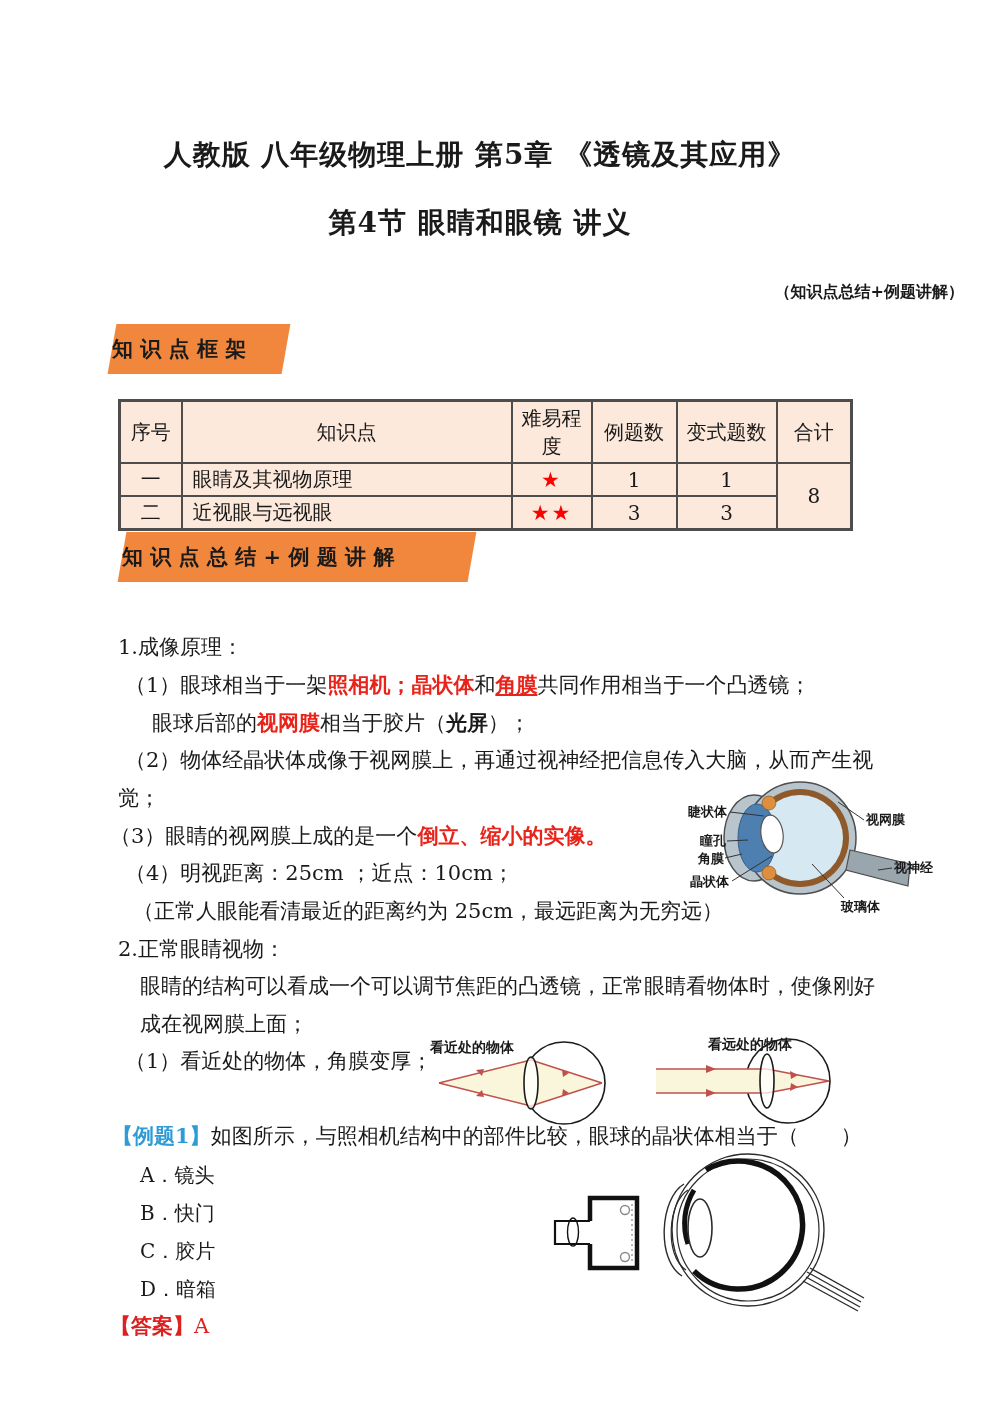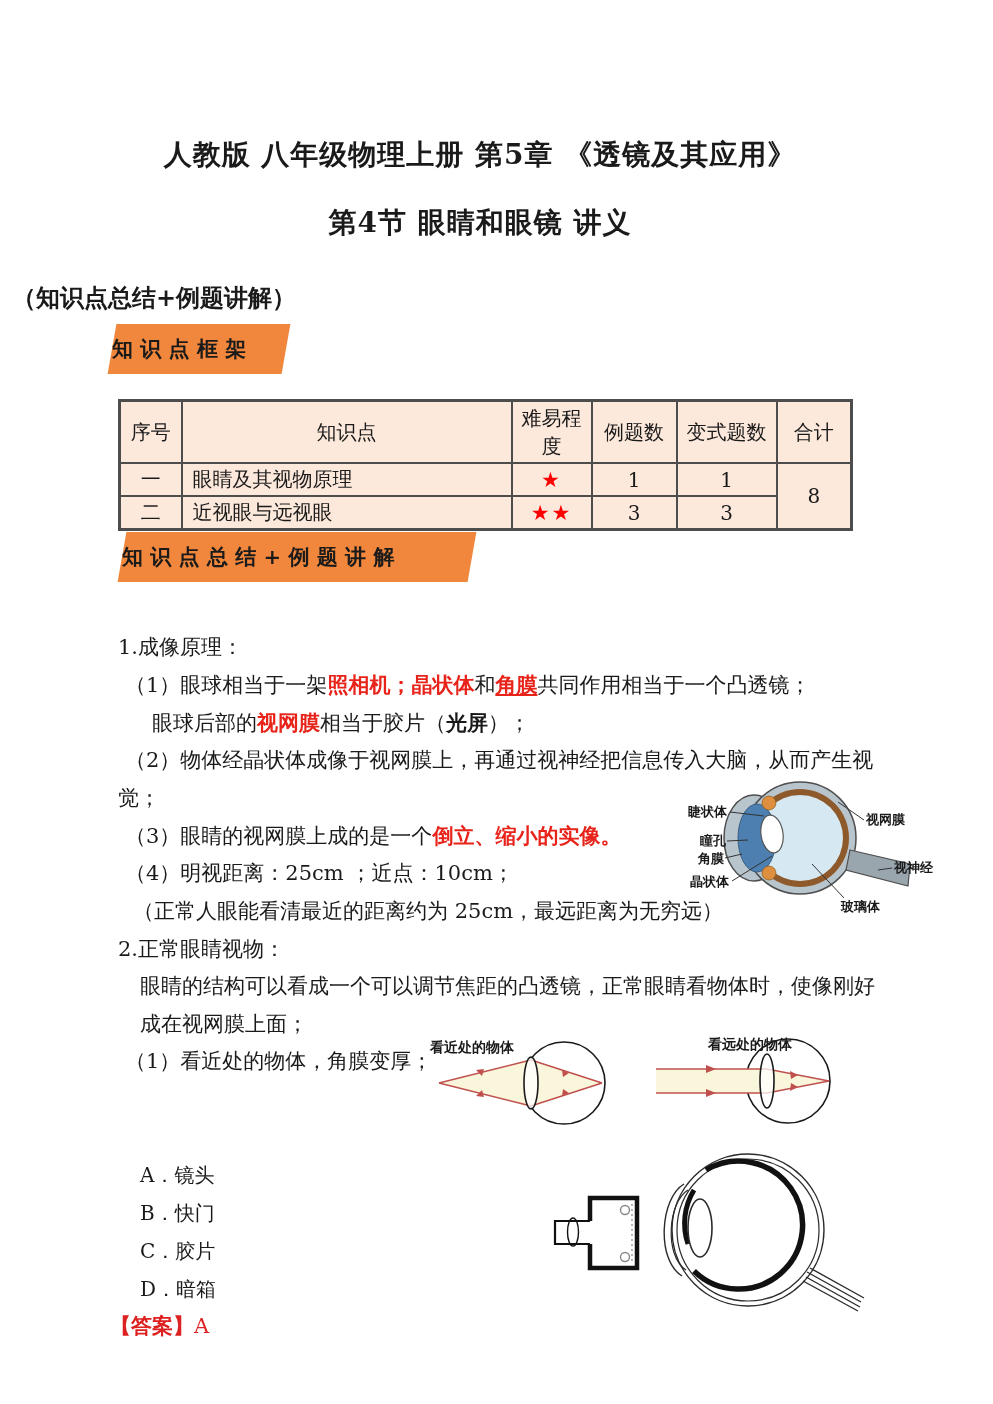--- a/index.html
+++ b/index.html
@@ -2,21 +2,21 @@
 <html><head>
 <meta charset="utf-8">
 <style>
   * { margin: 0; padding: 0; box-sizing: border-box; }
   html,body { background: #ffffff; }
   body { font-family: "DejaVu Serif", "Liberation Serif", serif; color: #1a1a1a; }
   .page { position: relative; width: 993px; height: 1404px; background: #fff; overflow: hidden; margin-top: 36px; }
 
   .abs { position: absolute; }
   .doc-title { left: 0; width: 960px; text-align: center; font-size: 28px; font-weight: bold; letter-spacing: 1px; }
-  .doc-subtitle { left: 12px; width: 960px; text-align: left; font-size: 24px; font-weight: bold; }
+  .doc-subtitle { left: 4px; width: 960px; text-align: right; font-size: 16px; font-weight: bold; }
 
   .banner { height: 50px; }
   .banner-bg { position: absolute; inset: 0; background: #F0873C; transform: skewX(-10deg); }
   .banner-label { position: relative; z-index: 1; display: block; text-align: left; line-height: 50px;
                   font-size: 21px; font-weight: bold; color: #1a1a1a; white-space: nowrap; }
 
   table.kp { border-collapse: collapse; background: #FCE9DB; table-layout: fixed; }
   table.kp td, table.kp th { border: 2px solid #4d4d4d; font-size: 20px; font-weight: normal;
                              text-align: center; vertical-align: middle; padding: 2px; }
   table.kp { border: 3px solid #4d4d4d; }
@@ -92,31 +92,34 @@
   <div class="abs body-line" style="left:118px; top:597px;">1.成像原理：</div>
 
   <div class="abs body-line" style="left:125px; top:635px;">
     <span>（1）眼球相当于一架</span><span class="red">照相机；</span><span class="red">晶状体</span><span>和</span><span class="red-u">角膜</span><span>共同作用相当于一个凸透镜；</span>
   </div>
   <div class="abs body-line" style="left:152px; top:673px;">
     <span>眼球后部的</span><span class="red">视网膜</span><span>相当于胶片（</span><span class="bold">光屏</span><span>）；</span>
   </div>
   <div class="abs body-line" style="left:125px; top:710px;">（2）物体经晶状体成像于视网膜上，再通过视神经把信息传入大脑，从而产生视</div>
   <div class="abs body-line" style="left:118px; top:748px;">觉；</div>
-  <div class="abs body-line" style="left:125px; top:786px;text-align:center;">
+  <div class="abs body-line" style="left:110px; top:786px;text-align:center;">
     <span>（3）眼睛的视网膜上成的是一个</span><span class="red">倒立、缩小的实像。</span>
   </div>
   <div class="abs body-line" style="left:125px; top:823px;">（4）明视距离：25cm ；近点：10cm；</div>
   <div class="abs body-line" style="left:133px; top:861px;">（正常人眼能看清最近的距离约为 25cm，最远距离为无穷远）</div>
 
   <div class="abs body-line" style="left:118px; top:899px;">2.正常眼睛视物：</div>
   <div class="abs body-line" style="left:140px; top:936px;">眼睛的结构可以看成一个可以调节焦距的凸透镜，正常眼睛看物体时，使像刚好</div>
   <div class="abs body-line" style="left:140px; top:974px;">成在视网膜上面；</div>
   <div class="abs body-line" style="left:125px; top:1011px;">（1）看近处的物体，角膜变厚；</div>
 
+  <div class="abs body-line" style="left:112px; top:1086px;">
+    <span class="blue-tag">【例题1】</span><span>如图所示，与照相机结构中的部件比较，眼球的晶状体相当于（　　）</span>
+  </div>
   <div class="abs body-line" style="left:140px; top:1126px; font-size:20px;">A．镜头</div>
   <div class="abs body-line" style="left:140px; top:1164px; font-size:20px;">B．快门</div>
   <div class="abs body-line" style="left:140px; top:1202px; font-size:20px;">C．胶片</div>
   <div class="abs body-line" style="left:140px; top:1240px; font-size:20px;">D．暗箱</div>
   <div class="abs body-line ans" style="left:110px; top:1276px;">
     <span class="tag">【答案】</span><span>A</span>
   </div>
 
   <svg class="abs" style="left:678px; top:740px;" width="315" height="162" viewBox="0 0 315 162">
 

